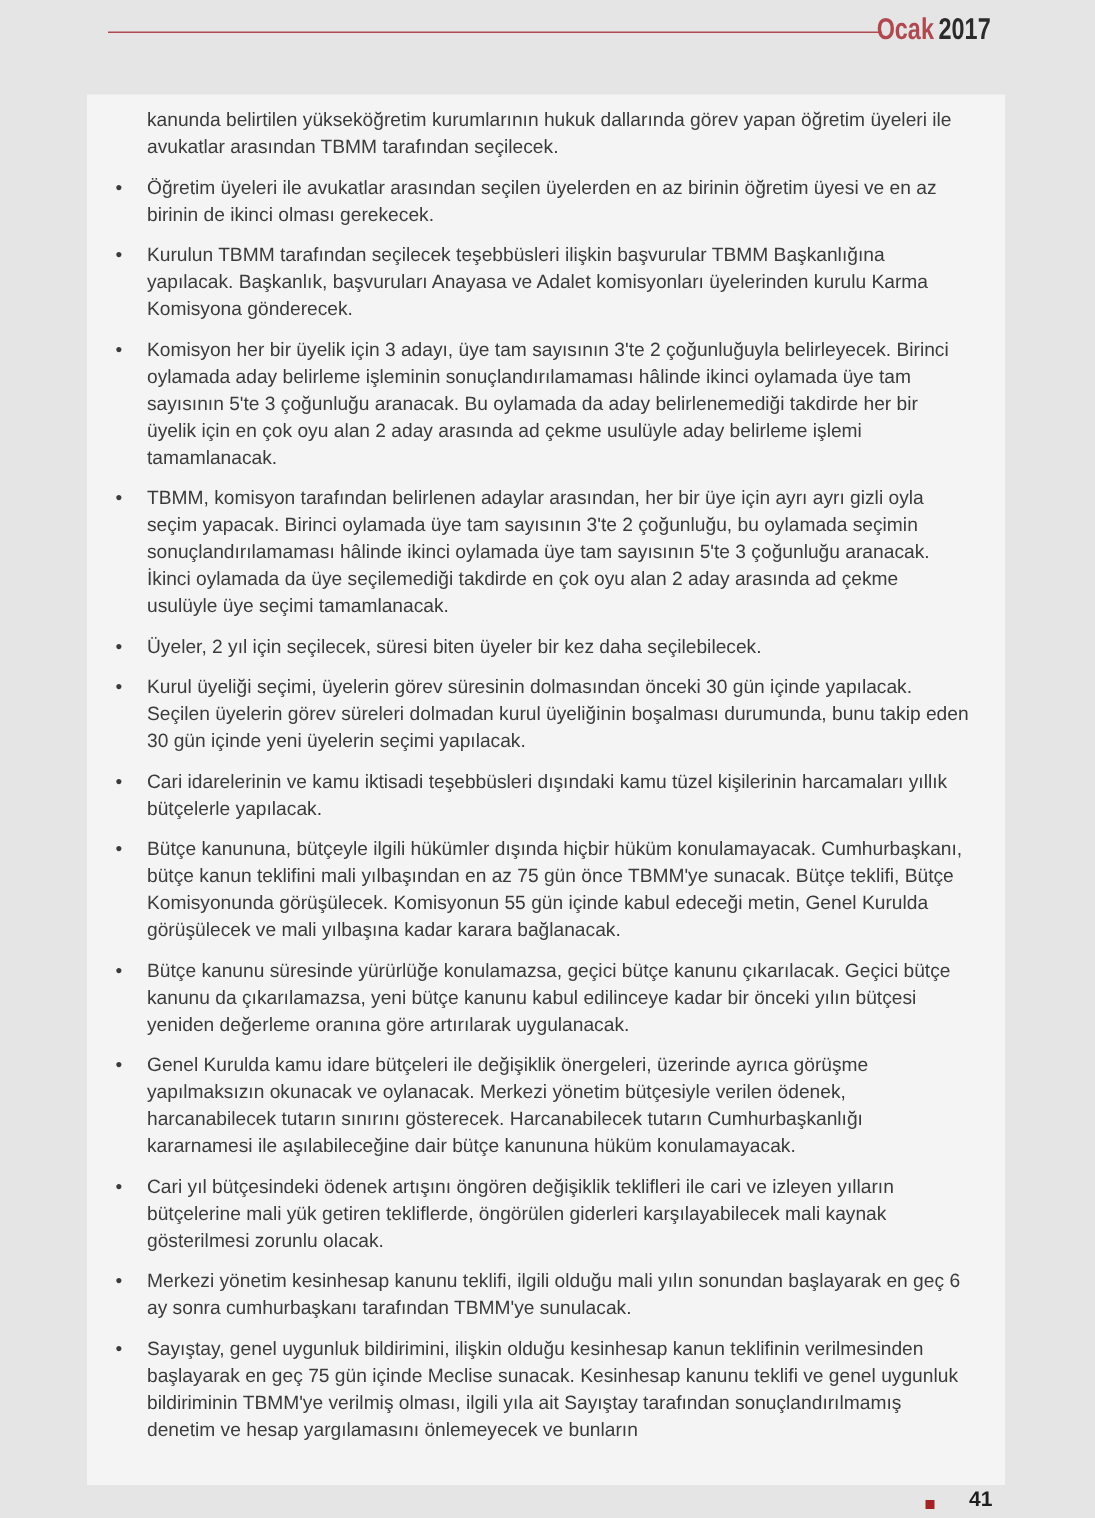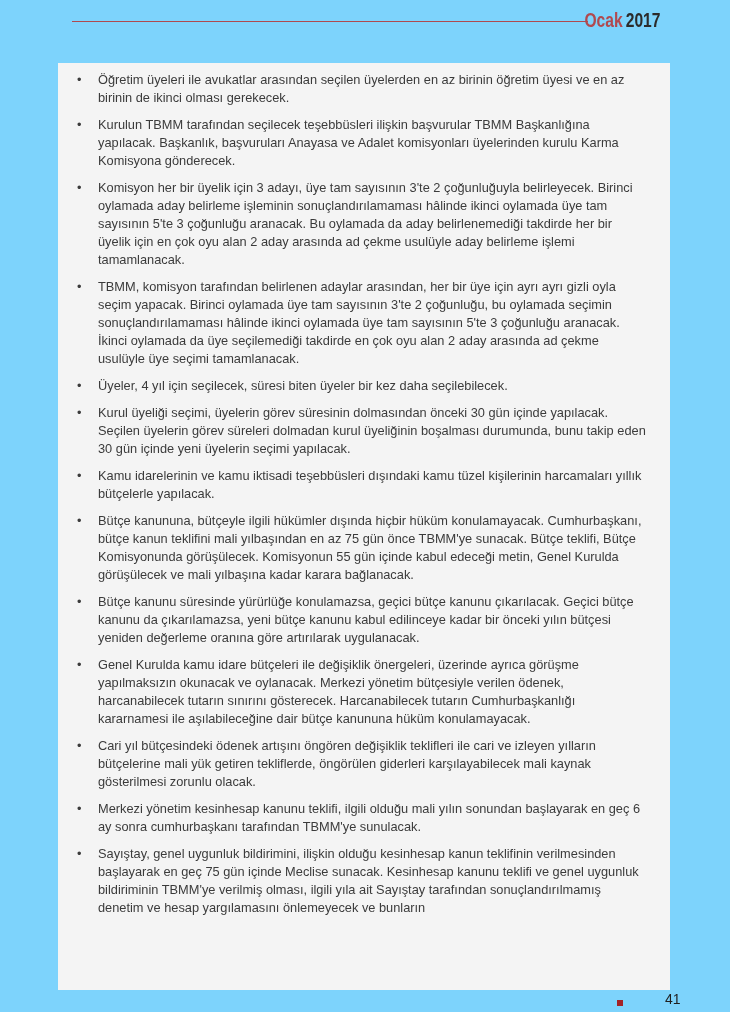--- a/index.html
+++ b/index.html
@@ -4,21 +4,21 @@
 <style>
   html, body { margin: 0; padding: 0; }
   body {
     width: 730px; height: 1012px;
     background: #ffffff;
     font-family: "Liberation Sans", sans-serif;
     color: #3b3b3b;
     position: relative;
     overflow: hidden;
   }
-  .page { position: absolute; inset: 0; background: #7dd3fc; }
+  .page { position: absolute; inset: 0; background: #e5e5e5; }
 
   
   .header-rule {
     position: absolute;
     left: 72px; top: 21px;
     width: 516px; height: 1px;
     background: #b0494f;
   }
   .header-title {
     position: absolute;
@@ -63,67 +63,71 @@
 
   
   .footer-square {
     position: absolute;
     left: 617px; top: 1000px;
     width: 6px; height: 6px;
     background: #a32226;
   }
   .page-number {
     position: absolute;
-    left: 665px; top: 991px;
+    left: 646px; top: 991px;
     font-size: 14px;
-    font-weight: normal;
+    font-weight: bold;
     color: #1f1f1f;
   }
 </style>
 </head>
 <body>
 
 <div class="page">
 
   <div class="header-rule"></div>
 
   <div class="header-title">
     <span class="month">Ocak</span><span class="year">2017</span>
   </div>
 
   <div class="content-panel">
     <div>
 
+    <div class="para">
+          <span class="marker"></span>
+          <span class="ptext">kanunda belirtilen yükseköğretim kurumlarının hukuk dallarında görev yapan öğretim üyeleri ile avukatlar arasından TBMM tarafından seçilecek.</span>
+        </div>
         <div class="para">
           <span class="marker">•</span>
           <span class="ptext">Öğretim üyeleri ile avukatlar arasından seçilen üyelerden en az birinin öğretim üyesi ve en az birinin de ikinci olması gerekecek.</span>
         </div>
         <div class="para">
           <span class="marker">•</span>
           <span class="ptext">Kurulun TBMM tarafından seçilecek teşebbüsleri ilişkin başvurular TBMM Başkanlığına yapılacak. Başkanlık, başvuruları Anayasa ve Adalet komisyonları üyelerinden kurulu Karma Komisyona gönderecek.</span>
         </div>
         <div class="para">
           <span class="marker">•</span>
           <span class="ptext">Komisyon her bir üyelik için 3 adayı, üye tam sayısının 3'te 2 çoğunluğuyla belirleyecek. Birinci oylamada aday belirleme işleminin sonuçlandırılamaması hâlinde ikinci oylamada üye tam sayısının 5'te 3 çoğunluğu aranacak. Bu oylamada da aday belirlenemediği takdirde her bir üyelik için en çok oyu alan 2 aday arasında ad çekme usulüyle aday belirleme işlemi tamamlanacak.</span>
         </div>
         <div class="para">
           <span class="marker">•</span>
           <span class="ptext">TBMM, komisyon tarafından belirlenen adaylar arasından, her bir üye için ayrı ayrı gizli oyla seçim yapacak. Birinci oylamada üye tam sayısının 3'te 2 çoğunluğu, bu oylamada seçimin sonuçlandırılamaması hâlinde ikinci oylamada üye tam sayısının 5'te 3 çoğunluğu aranacak. İkinci oylamada da üye seçilemediği takdirde en çok oyu alan 2 aday arasında ad çekme usulüyle üye seçimi tamamlanacak.</span>
         </div>
         <div class="para">
           <span class="marker">•</span>
-          <span class="ptext">Üyeler, 4 yıl için seçilecek, süresi biten üyeler bir kez daha seçilebilecek.</span>
+          <span class="ptext">Üyeler, 2 yıl için seçilecek, süresi biten üyeler bir kez daha seçilebilecek.</span>
         </div>
         <div class="para">
           <span class="marker">•</span>
           <span class="ptext">Kurul üyeliği seçimi, üyelerin görev süresinin dolmasından önceki 30 gün içinde yapılacak. Seçilen üyelerin görev süreleri dolmadan kurul üyeliğinin boşalması durumunda, bunu takip eden 30 gün içinde yeni üyelerin seçimi yapılacak.</span>
         </div>
         <div class="para">
           <span class="marker">•</span>
-          <span class="ptext">Kamu idarelerinin ve kamu iktisadi teşebbüsleri dışındaki kamu tüzel kişilerinin harcamaları yıllık bütçelerle yapılacak.</span>
+          <span class="ptext">Cari idarelerinin ve kamu iktisadi teşebbüsleri dışındaki kamu tüzel kişilerinin harcamaları yıllık bütçelerle yapılacak.</span>
         </div>
         <div class="para">
           <span class="marker">•</span>
           <span class="ptext">Bütçe kanununa, bütçeyle ilgili hükümler dışında hiçbir hüküm konulamayacak. Cumhurbaşkanı, bütçe kanun teklifini mali yılbaşından en az 75 gün önce TBMM'ye sunacak. Bütçe teklifi, Bütçe Komisyonunda görüşülecek. Komisyonun 55 gün içinde kabul edeceği metin, Genel Kurulda görüşülecek ve mali yılbaşına kadar karara bağlanacak.</span>
         </div>
         <div class="para">
           <span class="marker">•</span>
           <span class="ptext">Bütçe kanunu süresinde yürürlüğe konulamazsa, geçici bütçe kanunu çıkarılacak. Geçici bütçe kanunu da çıkarılamazsa, yeni bütçe kanunu kabul edilinceye kadar bir önceki yılın bütçesi yeniden değerleme oranına göre artırılarak uygulanacak.</span>
         </div>
         <div class="para">

